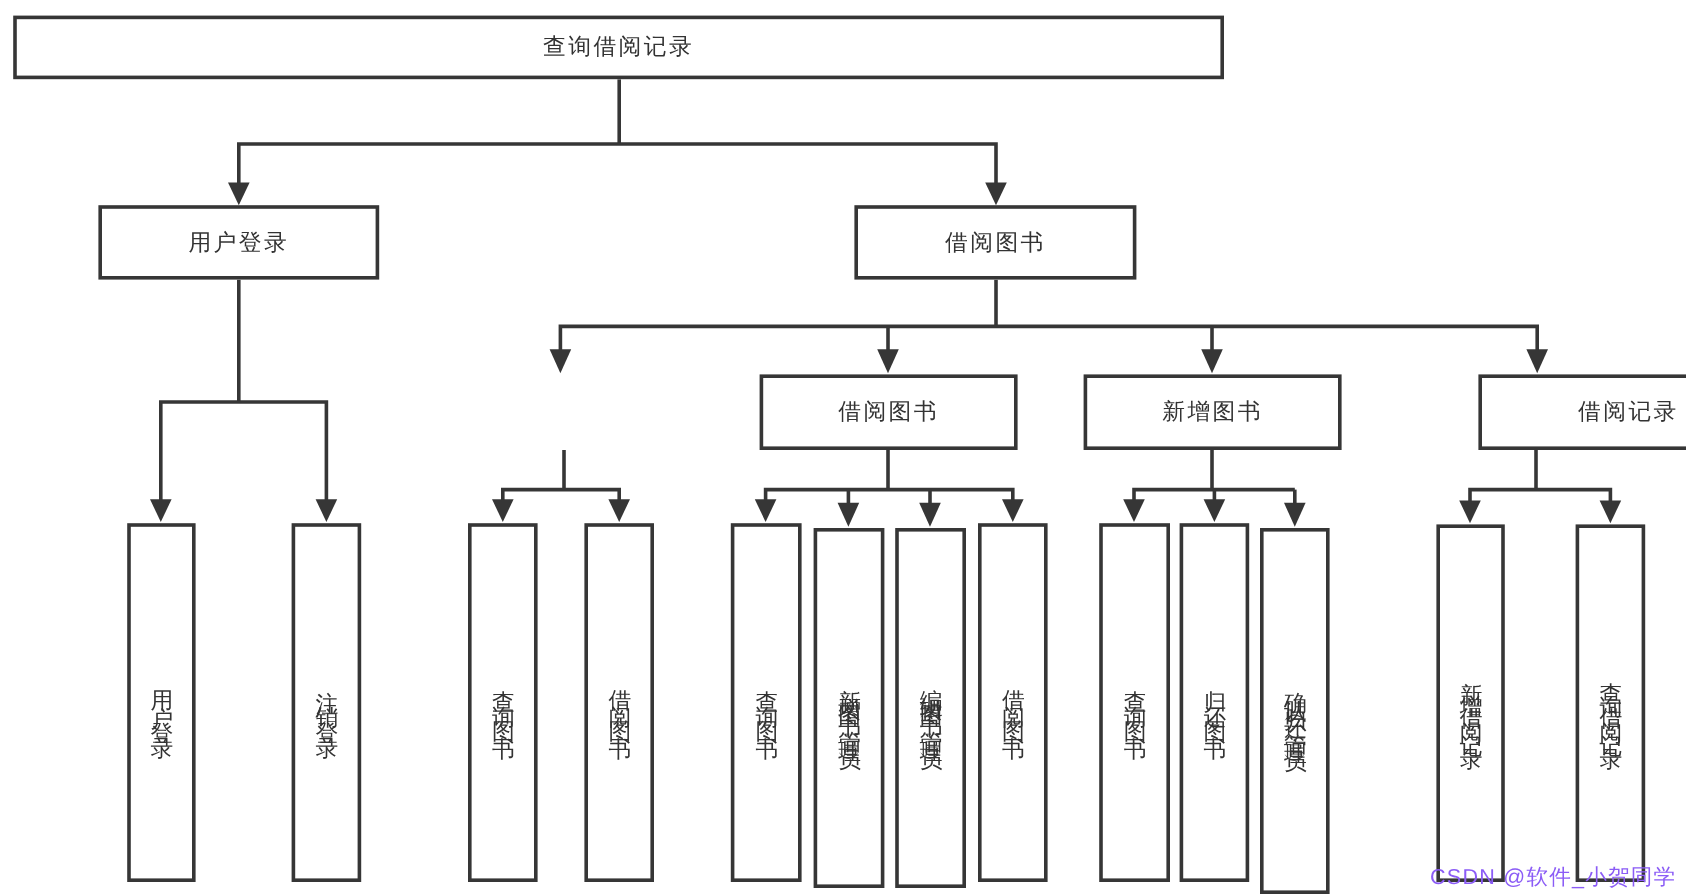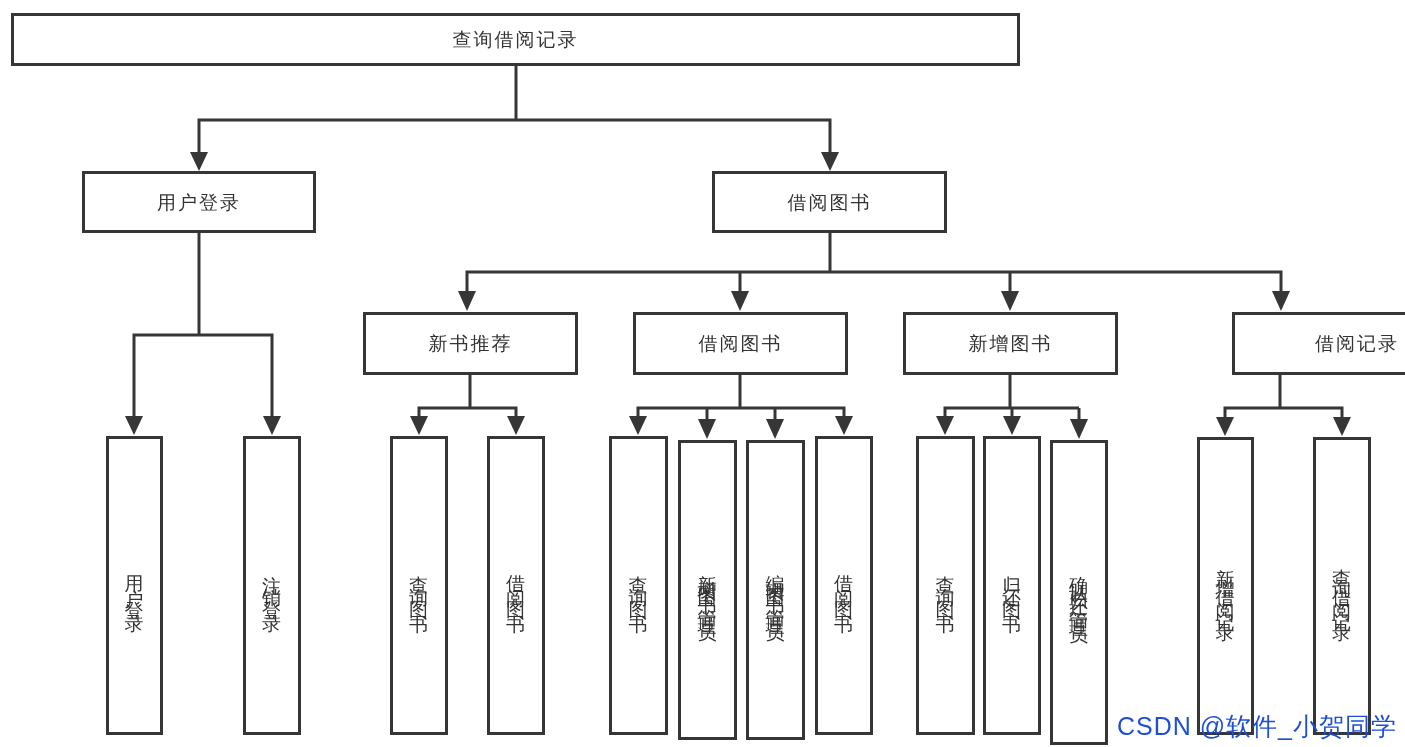--- a/index.html
+++ b/index.html
@@ -34,22 +34,22 @@
     text-orientation: mixed;
     white-space: nowrap;
   }
   .ls4 { letter-spacing: 13px; }
   .ls6 { letter-spacing: 11px; }
   .ls9 { letter-spacing: 7px; }
   .watermark {
     position: absolute;
     right: 8px;
     bottom: 4px;
-    font-size: 25px;
-    color: #1d4ed8;
+    font-size: 18px;
+    color: #8b5cf6;
     letter-spacing: 1px;
     white-space: nowrap;
   }
 </style>
 </head>
 <body>
 
 <div class="stage">
 
   <svg class="wires" viewBox="0 0 1405 747" xmlns="http://www.w3.org/2000/svg">
@@ -109,23 +109,20 @@
     <span>查询借阅记录</span>
   </div>
 
   <div class="box" style="left:82px;top:171px;width:234px;height:62px">
     <span>用户登录</span>
   </div>
   <div class="box" style="left:712px;top:171px;width:235px;height:62px">
     <span>借阅图书</span>
   </div>
 
-  <div class="box" style="left:363px;top:312px;width:215px;height:63px">
-    <span>新书推荐</span>
-  </div>
   <div class="box" style="left:633px;top:312px;width:215px;height:63px">
     <span>借阅图书</span>
   </div>
   <div class="box" style="left:903px;top:312px;width:215px;height:63px">
     <span>新增图书</span>
   </div>
   <div class="box" style="left:1232px;top:312px;width:250px;height:63px">
     <span>借阅记录</span>
   </div>
 

